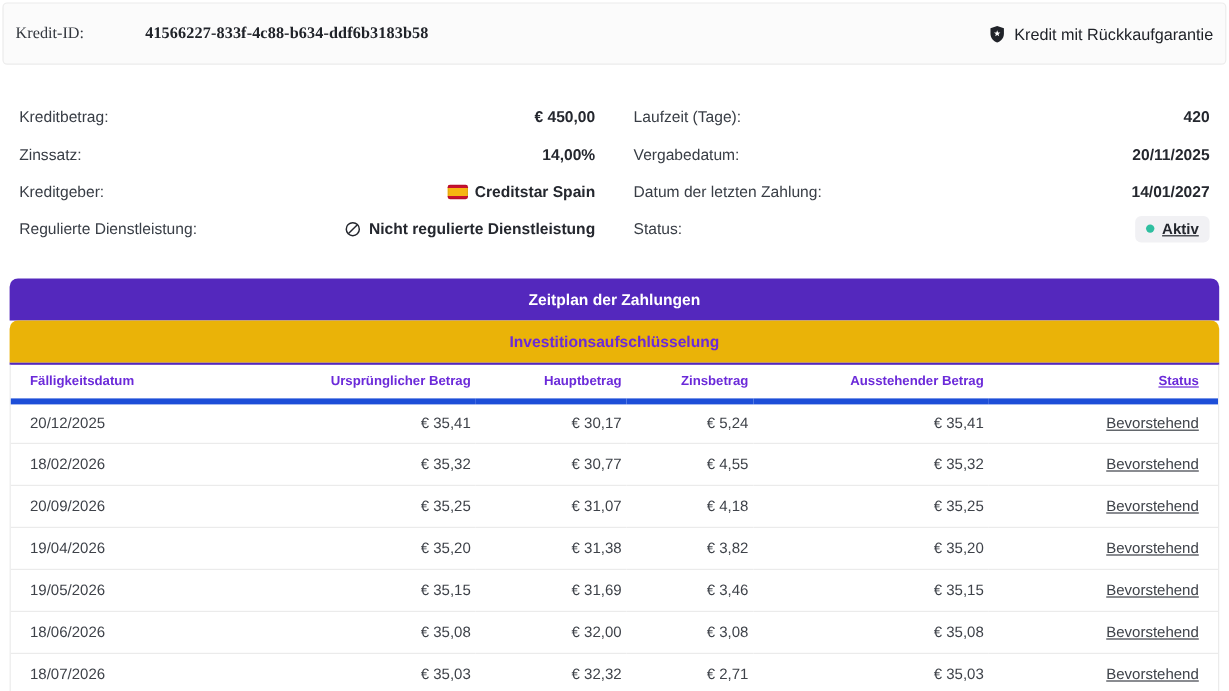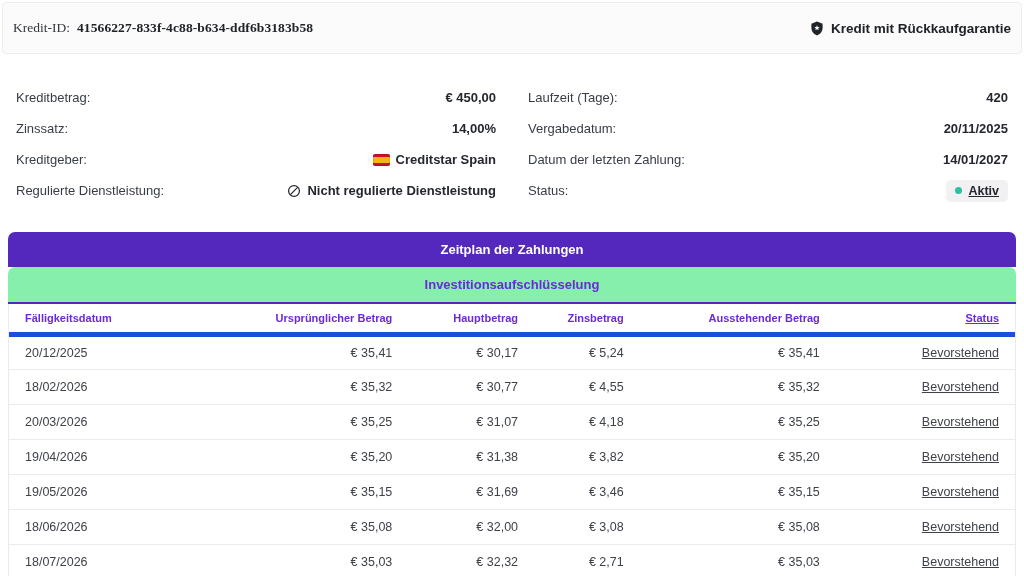--- a/index.html
+++ b/index.html
@@ -5,22 +5,22 @@
   * { margin:0; padding:0; box-sizing:border-box; }
   html,body { width:1024px; height:576px; overflow:hidden; background:#ffffff;
     font-family:"Liberation Sans", sans-serif; color:#24272e; }
 
   
   .topbar { margin:2px; height:52px; background:#fbfbfb; border:1px solid #ececec;
     border-radius:4px; display:flex; align-items:center; justify-content:space-between;
     padding:0 10px; font-size:13.5px; }
   .topbar-left { display:flex; align-items:center; gap:7px;font-family:Liberation Serif, serif; }
   .loan-id-label { color:#33373e; font-weight:400; }
-  .loan-id-value { font-weight:700; color:#202329; letter-spacing:.1px; }
-  .topbar-right { display:flex; align-items:center; gap:6px; font-weight:700; color:#202329; }
+  .loan-id-value { font-weight:700; color:#202329; letter-spacing:.1px;margin-left:44px; }
+  .topbar-right { display:flex; align-items:center; gap:6px; font-weight:400; color:#202329; }
   .shield-icon svg { display:block; }
 
   
   .details { display:grid; grid-template-columns:1fr 1fr; column-gap:32px;
     margin:28px 16px 0 16px; }
   .detail-row { height:31px; display:flex; align-items:center; justify-content:space-between; }
   .detail-label { font-size:13px; color:#383d45; }
   .detail-value { font-size:13px; font-weight:700; color:#24272e; display:flex;
     align-items:center; gap:6px; }
   .flag-es { width:17px; height:12px; border-radius:2px; display:inline-block;
@@ -30,21 +30,21 @@
   .status-badge { background:#f1f1f4; border-radius:5px; padding:4px 9px; display:flex;
     align-items:center; gap:6px; font-size:12.5px; font-weight:700; color:#24272e;text-decoration:underline; }
   .status-dot { width:7px; height:7px; border-radius:50%; background:#2fbfa0; display:inline-block; }
 
   
   .tabs { margin:26px 8px 0 8px; display:grid; grid-template-columns:1fr;
     border-bottom:2px solid #5428bd; }
   .tab { height:35px; display:flex; align-items:center; justify-content:center;
     font-size:13px; font-weight:600; border-radius:7px 7px 0 0; cursor:pointer; }
   .tab.active { background:#5428bd; color:#ffffff; }
-  .tab.inactive { background:#86efac; color:#6b2ad9; }
+  .tab.inactive { background:#eab308; color:#6b2ad9; }
 
   
   .table-wrap { margin:0 8px; border-left:1px solid #ebebeb; border-right:1px solid #ebebeb; }
   table { width:100%; border-collapse:collapse; table-layout:fixed; }
   col.c0{width:20%} col.c1{width:18.5%} col.c2{width:12.5%}
   col.c3{width:10.5%} col.c4{width:19.5%} col.c5{width:19%}
   thead th { height:30px; font-size:11px; font-weight:700; color:#6b2ad9;
     border-bottom:5px solid #1d4ed8; padding:0 4px; }
   tbody td { height:35px; font-size:12.5px; color:#3e4249;
     border-bottom:1px solid #ebebeb; padding:0 4px; }
@@ -160,21 +160,21 @@
         </tr>
         <tr>
           <td class="c0">18/02/2026</td>
           <td class="c1">€ 35,32</td>
           <td class="c2">€ 30,77</td>
           <td class="c3">€ 4,55</td>
           <td class="c4">€ 35,32</td>
           <td class="c5">Bevorstehend</td>
         </tr>
         <tr>
-          <td class="c0">20/03/2026</td>
+          <td class="c0">20/09/2026</td>
           <td class="c1">€ 35,25</td>
           <td class="c2">€ 31,07</td>
           <td class="c3">€ 4,18</td>
           <td class="c4">€ 35,25</td>
           <td class="c5">Bevorstehend</td>
         </tr>
         <tr>
           <td class="c0">19/04/2026</td>
           <td class="c1">€ 35,20</td>
           <td class="c2">€ 31,38</td>

